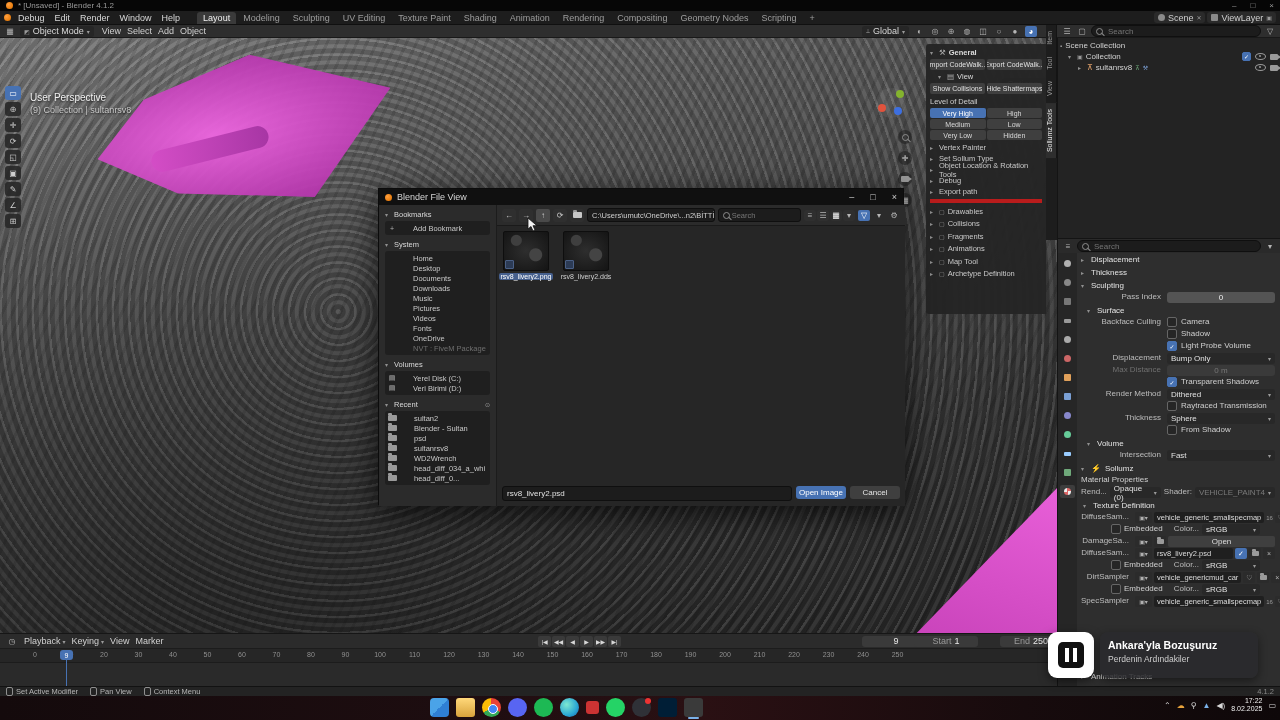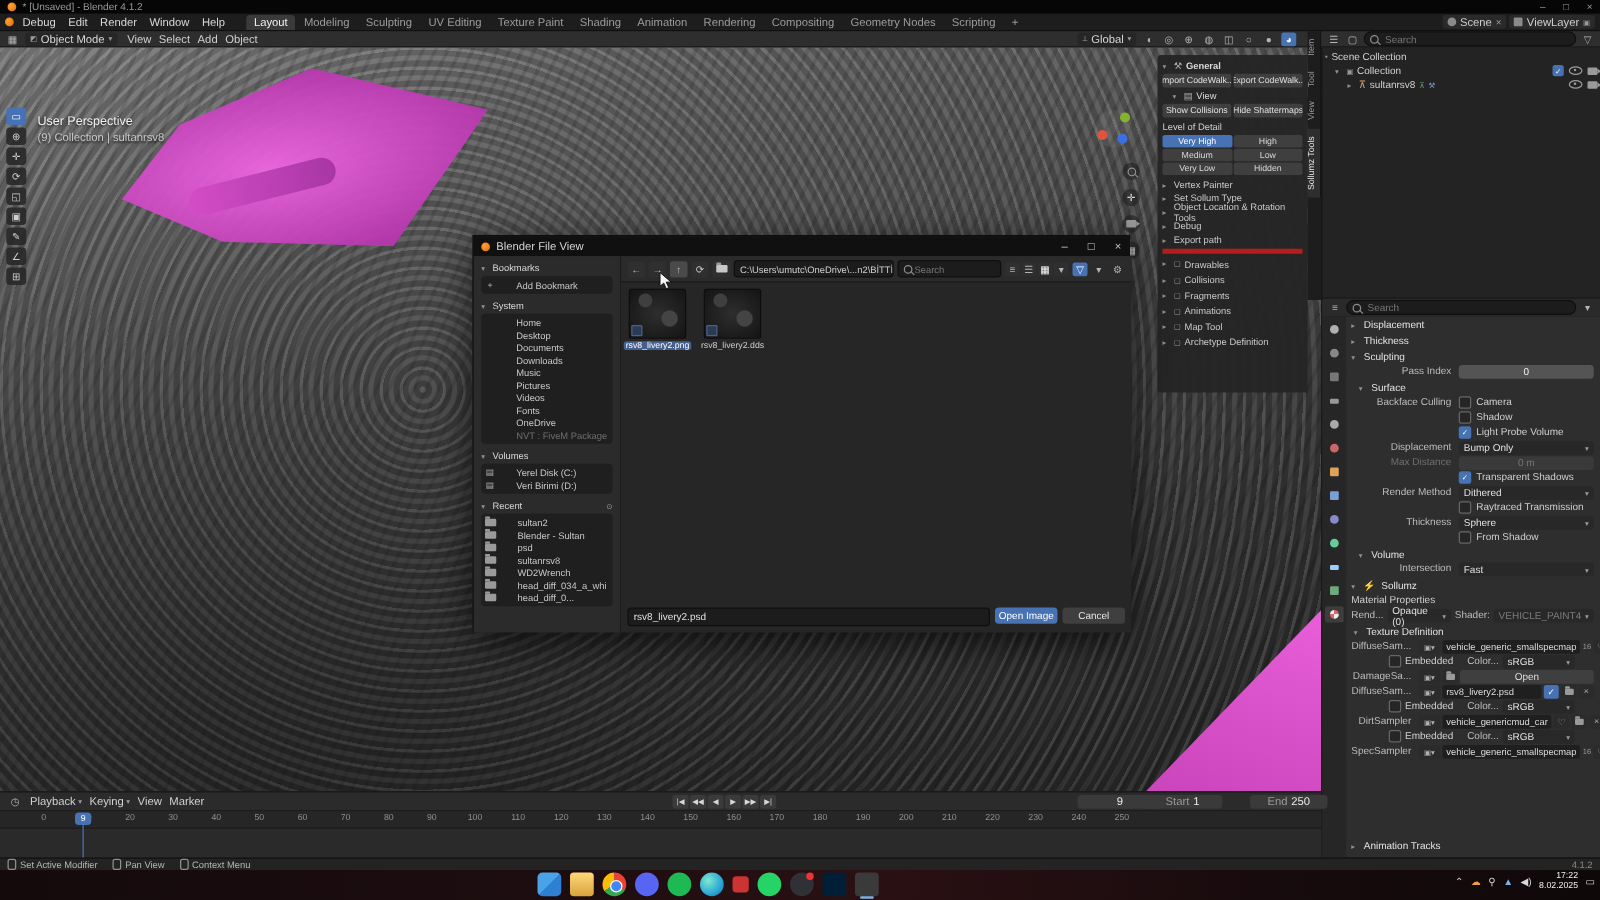--- a/index.html
+++ b/index.html
@@ -946,14 +946,23 @@
       <span class="tray-ic" style="color:#7ab1e8">▲</span>
       <span class="tray-ic">◀)</span>
       <span id="tb-clock">
         <div>17:22</div>
         <div>8.02.2025</div>
       </span>
       <span class="tray-ic">▭</span>
     </div>
   </div>
 
+  <div id="notif" class="abs">
+    <div id="notif-card">
+        <div id="notif-glyph"></div>
+      </div>
+    <div id="notif-panel">
+      <div id="notif-title">Ankara'yla Bozuşuruz</div>
+      <div id="notif-sub">Perdenin Ardındakiler</div>
+    </div>
+  </div>
 
 </div>
 
 </body></html>

